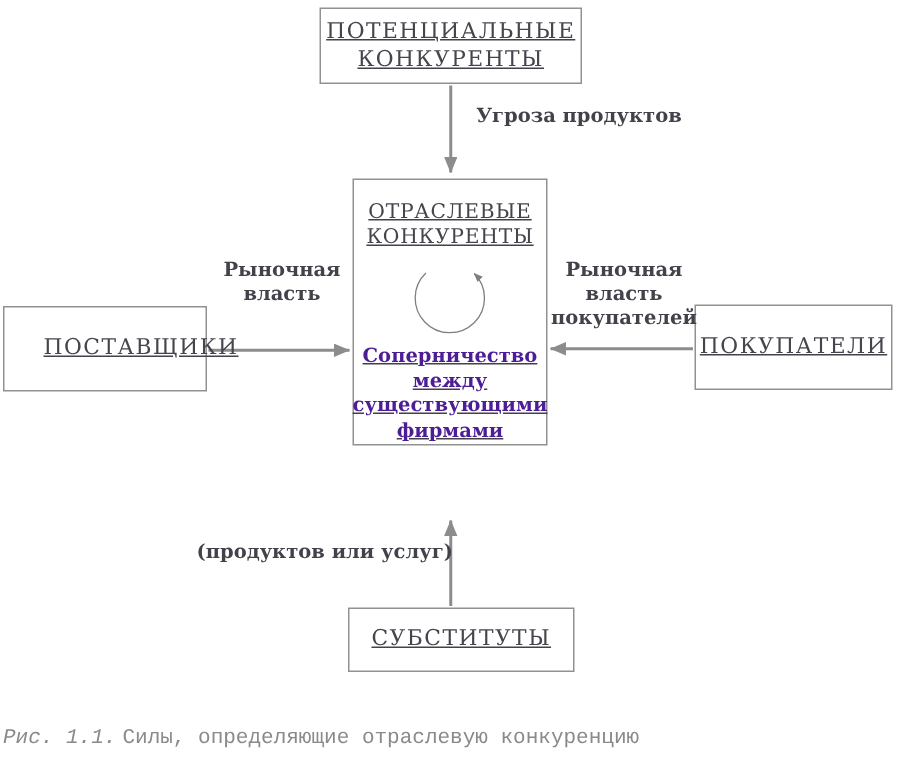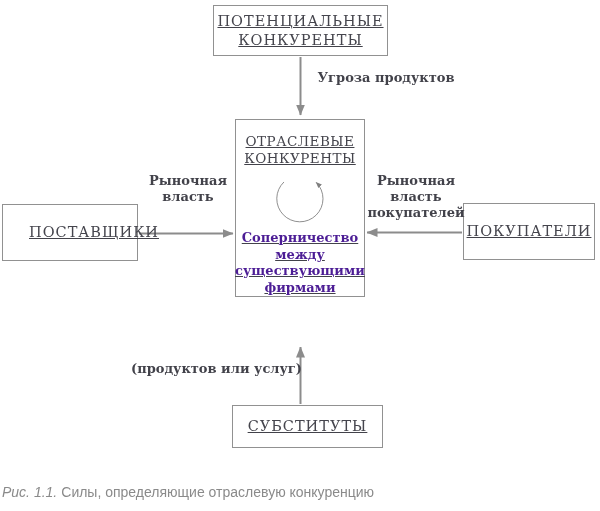--- a/index.html
+++ b/index.html
@@ -71,21 +71,21 @@
   }
   #label-top    { left: 305px; top: 68px;  width: 162px; line-height: 19px; }
   #label-left   { left: 132px; top: 173px; width: 112px; }
   #label-right  { left: 361px; top: 173px; width: 110px; }
   #label-bottom { left: 131px; top: 361px; width: 168px; line-height: 16.5px; }
 
   #caption {
     position: absolute;
     left: 2px;
     top: 484px;
-    font-family: Liberation Sans, sans-serif;
+    font-family: Liberation Mono, monospace;
     font-size: 14px;
     color: #8a8a8a;
     white-space: nowrap;
   }
   #caption .cap-prefix { font-style: italic; }
   #caption .cap-rest { margin-left: 4px; }
 </style>
 </head>
 <body>
 

